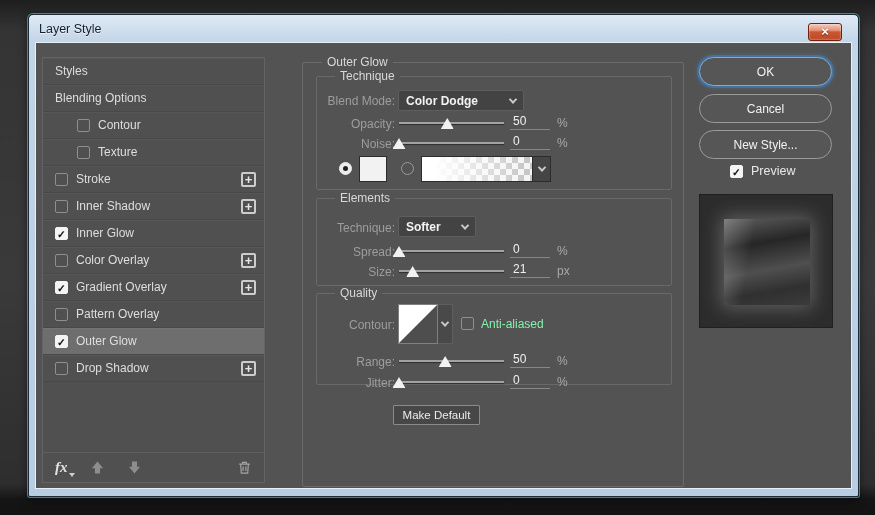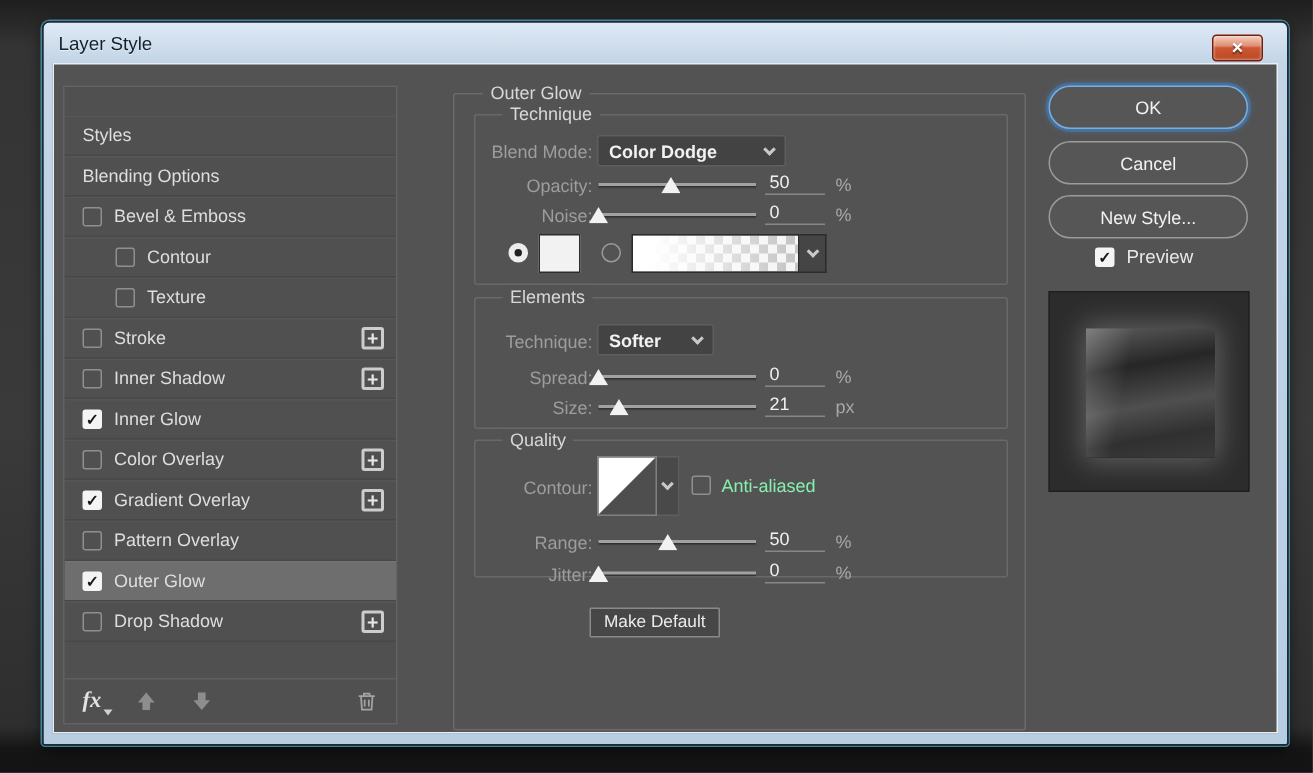--- a/index.html
+++ b/index.html
@@ -19,21 +19,21 @@
                border:1px solid #771e0c; box-shadow:inset 0 0 2px rgba(255,255,255,.75);
                color:#fff; font-size:13px; font-weight:bold; text-align:center; line-height:16px; cursor:pointer;
                text-shadow:0 1px 1px rgba(0,0,0,.5); }
 
   .content { position:absolute; left:6px; right:6px; top:27px; bottom:7px;
              background:#535353; border:1px solid #e7eff8; }
 
   
   .sidebar { position:absolute; left:6px; top:14px; width:223px; height:426px;
              background:#505050; border:1px solid #636363; }
-  .sb-list { position:absolute; left:0; right:0; top:0; bottom:30px; overflow:hidden;margin-top:19px; }
+  .sb-list { position:absolute; left:0; right:0; top:0; bottom:30px; overflow:hidden; }
   .srow { position:relative; height:27px; display:flex; align-items:center; padding-left:12px;
           border-bottom:1px solid #484848; box-shadow:inset 0 1px 0 rgba(255,255,255,.04); cursor:pointer; }
   .srow.indent { padding-left:34px; }
   .srow.selected { background:#6e6e6e; }
   .slabel { color:#dedede; font-size:12px; }
   .cb { width:13px; height:13px; border:1px solid #8f8f8f; border-radius:2px; margin-right:8px;
         flex:0 0 auto; font-size:10.5px; font-weight:bold; color:#161616; line-height:12px; text-align:center; }
   .cb.checked { background:#f4f4f4; border-color:#f4f4f4; }
   .plusbox { position:absolute; right:8px; top:6px; width:15px; height:15px; border:2px solid #cdcdcd;
              border-radius:2px; color:#e6e6e6; font-size:13px; font-weight:bold; line-height:11px; text-align:center; }
@@ -123,24 +123,20 @@
     <div class="content">
 
       <div class="sidebar">
         <div class="sb-list" id="sidebar-list">
             <div class="srow">
               <span class="slabel">Styles</span>
             </div>
             <div class="srow">
               <span class="slabel">Blending Options</span>
             </div>
-            <div class="srow">
-              <span class="cb"></span>
-              <span class="slabel">Bevel &amp; Emboss</span>
-            </div>
             <div class="srow indent">
               <span class="cb"></span>
               <span class="slabel">Contour</span>
             </div>
             <div class="srow indent">
               <span class="cb"></span>
               <span class="slabel">Texture</span>
             </div>
             <div class="srow">
               <span class="cb"></span>

